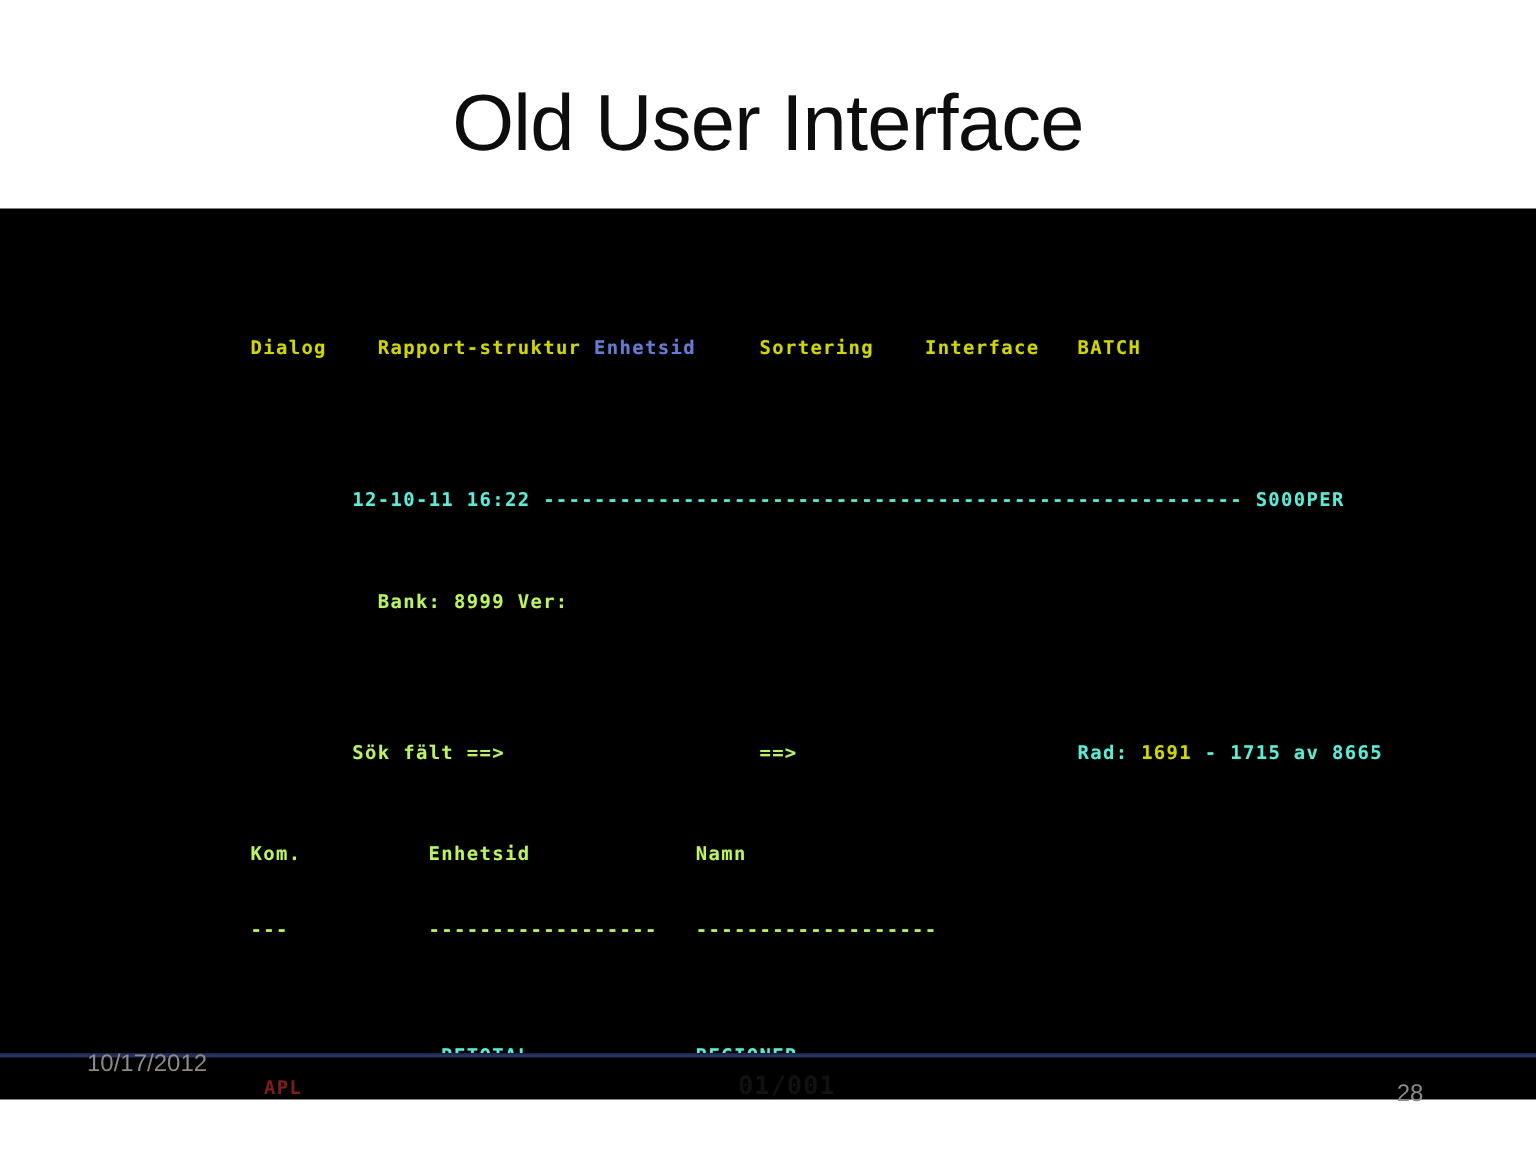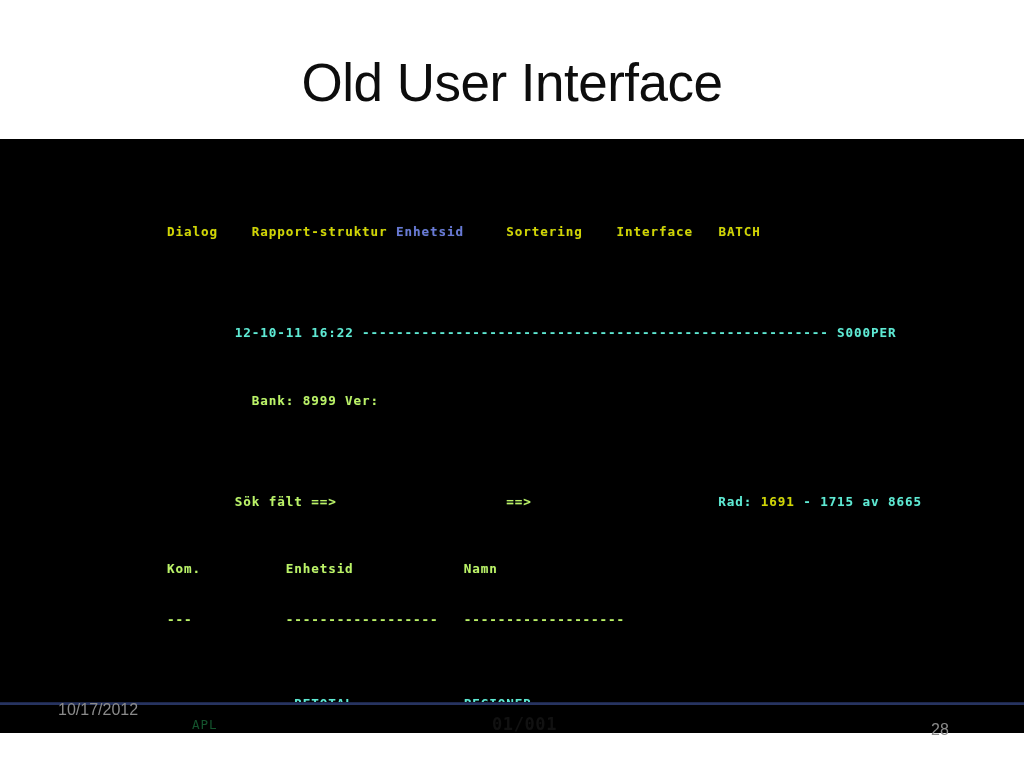--- a/index.html
+++ b/index.html
@@ -108,26 +108,26 @@
   #footer-page {
     left: 920px; top: 720px;
     width: 40px;
     text-align: center;
     font-size: 16px;
   }
 
   
   #footer-apl {
     position: absolute;
-    left: 192px; top: 717px;
+    left: 176px; top: 717px;
     font-family: "DejaVu Sans Mono", "Liberation Mono", monospace;
     font-size: 12.6px;
     letter-spacing: 0.9px;
-    font-weight: 400;
-    color: #14532d;
+    font-weight: 700;
+    color: #7f1d1d;
   }
   #footer-overlap {
     position: absolute;
     left: 492px; top: 714px;
     font-family: "DejaVu Sans Mono", "Liberation Mono", monospace;
     font-size: 17px;
     letter-spacing: 0.6px;
     font-weight: 700;
     color: #111111;
   }

